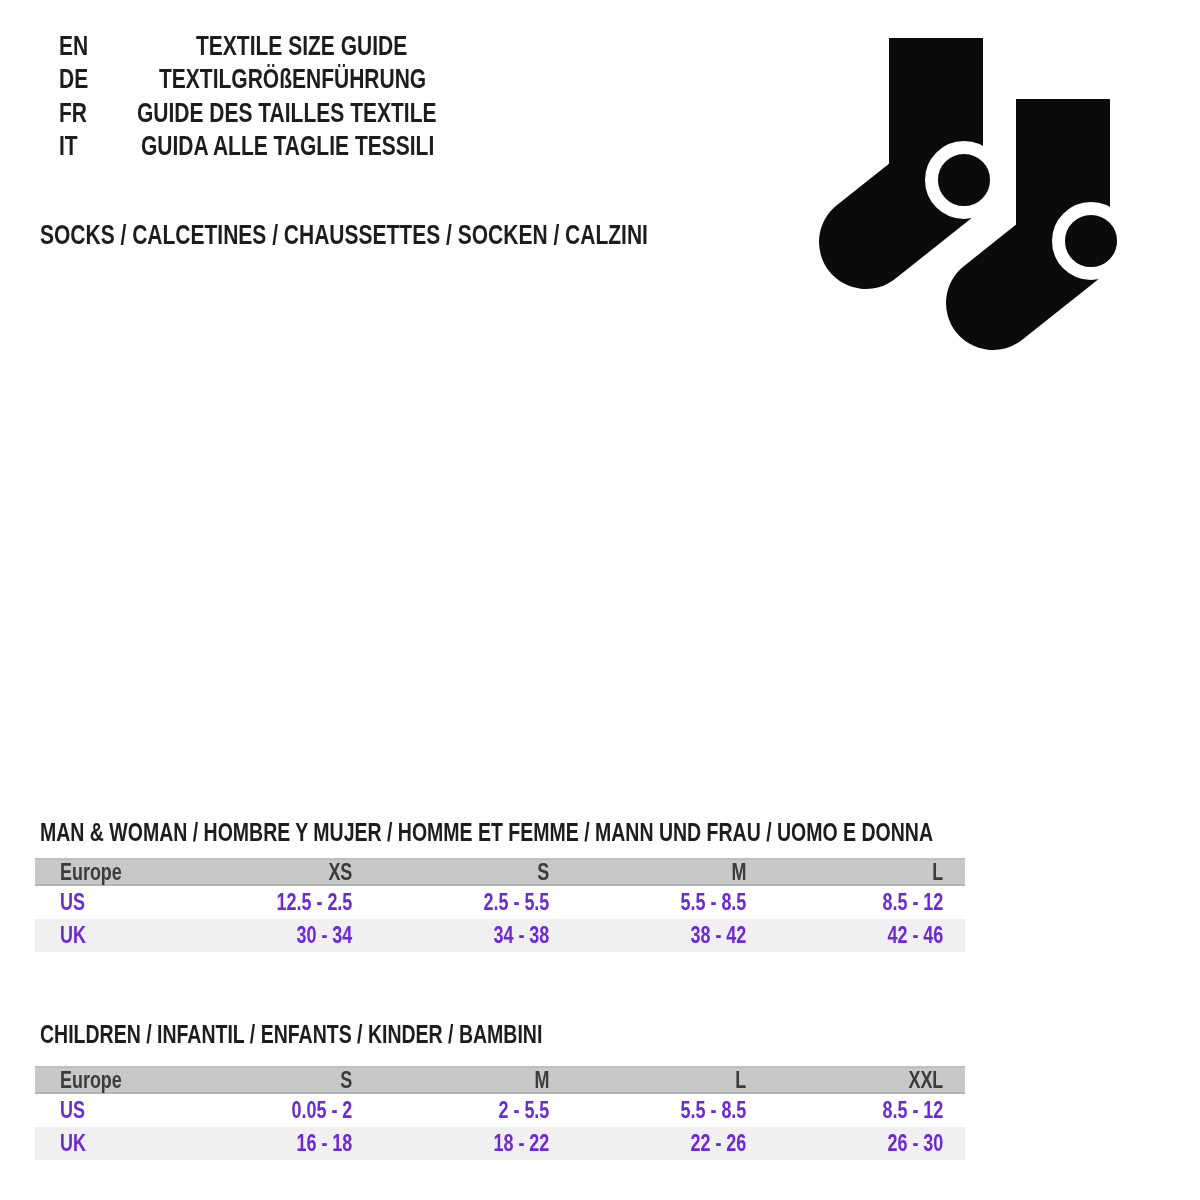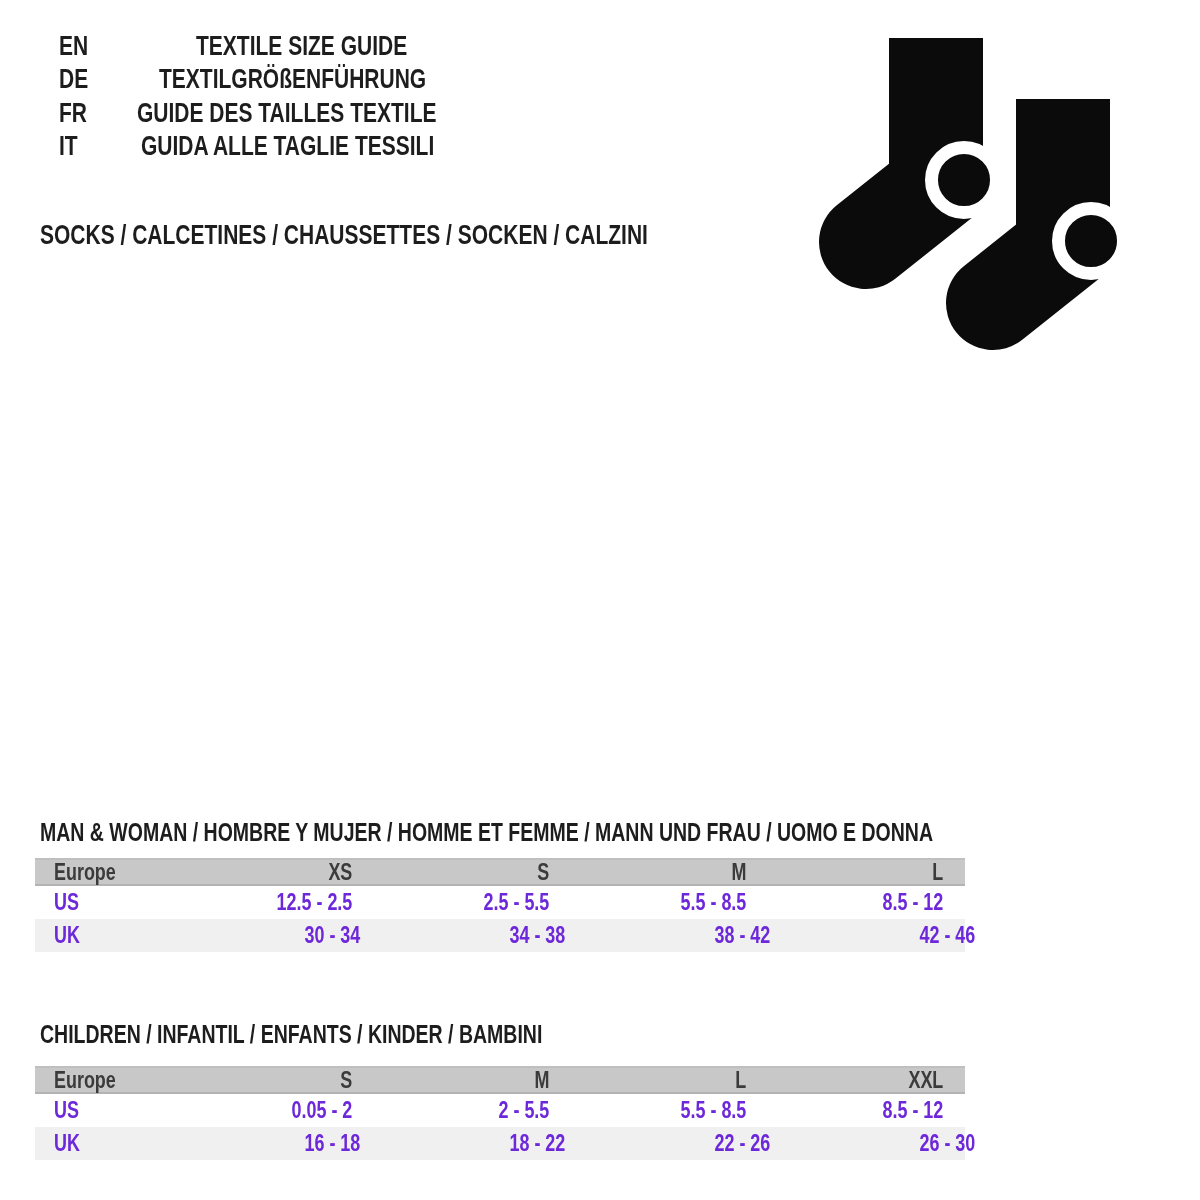--- a/index.html
+++ b/index.html
@@ -51,23 +51,23 @@
   .tbl { position: absolute; left: 35px; width: 930px; font-size: 23px; }
   .tr { display: flex; align-items: center; }
   .tr.thead {
     height: 28px;
     background: #c8c8c8;
     border-top: 2px solid #bfbfbf;
     border-bottom: 2px solid #b3b3b3;
     color: #3b3b3b;
   }
   .tr.data { height: 33px; background: #ffffff; color: #6d28d9; }
-  .tr.data.alt { background: #f0f0f0; gap: 8px; }
+  .tr.data.alt { background: #f0f0f0; }
   .tc { flex: 0 0 197px; width: 197px; text-align: right; overflow: visible; }
-  .tc.c0 { flex: 0 0 142px; width: 142px; text-align: left; padding-left: 19px; }
+  .tc.c0 { flex: 0 0 142px; width: 142px; text-align: left; padding-left: 25px; }
 
   #table-1-title { top: 817px; }
   #table-1 { top: 858px; }
   #table-2-title { top: 1019px; }
   #table-2 { top: 1066px; }
 </style>
 </head>
 <body>
 
 <div class="lang-block">

